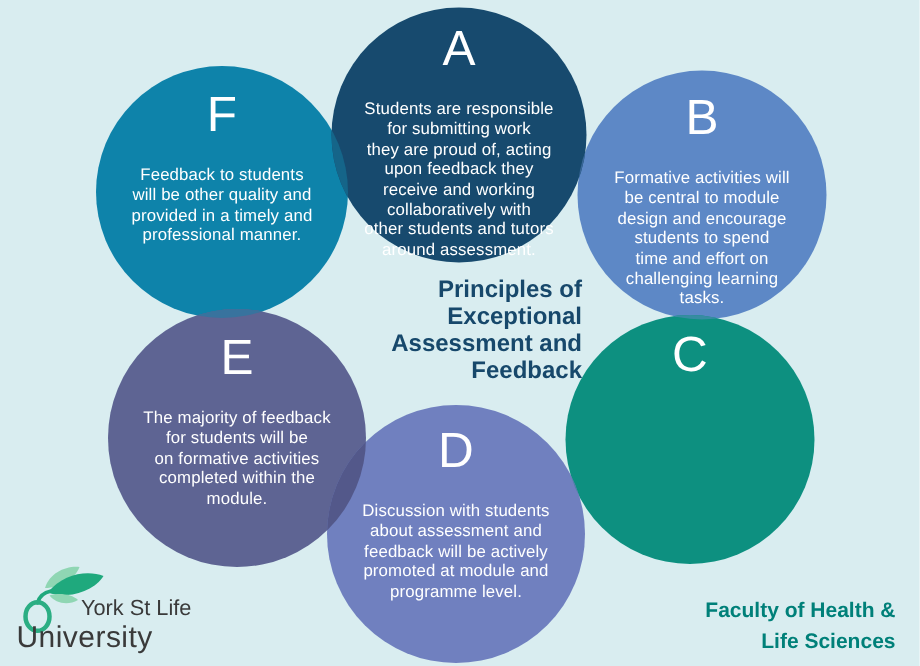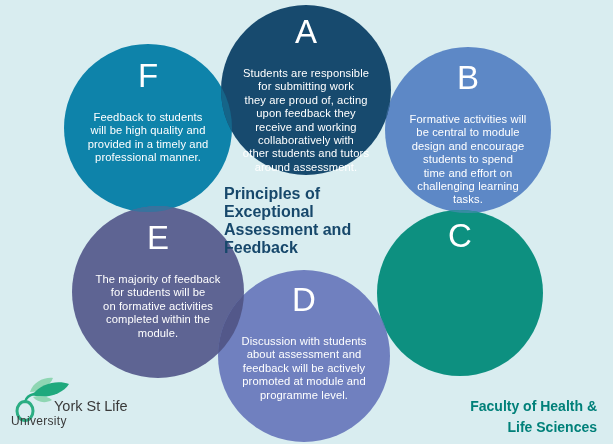--- a/index.html
+++ b/index.html
@@ -34,21 +34,21 @@
   }
   .pos-a { left: 221px; top: 13px;  width: 170px; }
   .pos-b { left: 385px; top: 59px;  width: 166px; }
   .pos-c { left: 377px; top: 217px; width: 166px; }
   .pos-d { left: 218px; top: 281px; width: 172px; }
   .pos-e { left: 72px;  top: 219px; width: 172px; }
   .pos-f { left: 64px;  top: 57px;  width: 168px; }
   .center-title {
     position: absolute;
     left: 224px; top: 185px; width: 164px;
-    text-align: left;
+    text-align: right;
     font-size: 16px;
     line-height: 18px;
     font-weight: 700;
     color: #17486b;
     white-space: pre-line;
     z-index: 2;
   }
   .faculty {
     position: absolute;
     right: 16px; top: 396px; width: 220px;
@@ -65,21 +65,21 @@
     left: 10px; top: 376px; width: 150px; height: 62px;
     z-index: 2;
   }
   .logo-emblem { position: absolute; left: 2px; top: 0px; }
   .logo-line1 {
     position: absolute; left: 44px; top: 22px;
     font-size: 14.5px; font-weight: 400; color: #3a3a3a; white-space: nowrap;
   }
   .logo-line2 {
     position: absolute; left: 1px; top: 38px;
-    font-size: 12px; font-weight: 400; color: #3a3a3a; white-space: nowrap;
+    font-size: 20px; font-weight: 400; color: #3a3a3a; white-space: nowrap;
     letter-spacing: 0.3px;
   }
 </style>
 </head>
 <body>
 
 <div class="canvas">
 
   <svg class="bubbles" width="613" height="444" viewBox="0 0 613 444">
     <defs>
@@ -165,21 +165,21 @@
     <p class="bubble-body">The majority of feedback
 for students will be
 on formative activities
 completed within the
 module.</p>
   </div>
 
   <div class="bubble-text pos-f">
     <div class="bubble-letter">F</div>
     <p class="bubble-body">Feedback to students
-will be high quality and
+will be other quality and
 provided in a timely and
 professional manner.</p>
   </div>
 
   <div class="center-title" style="color: rgb(23, 72, 107);">Principles of
 Exceptional
 Assessment and
 Feedback</div>
 
   <div class="faculty" style="color: rgb(0, 128, 121);">Faculty of Health &amp;

